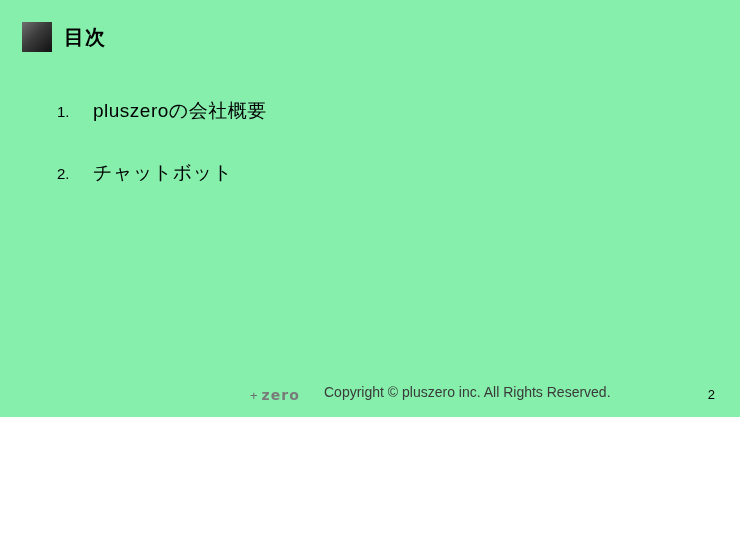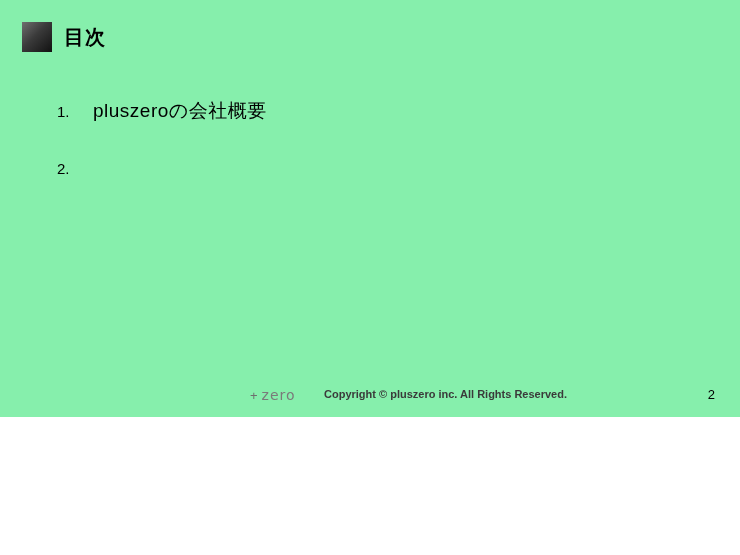--- a/index.html
+++ b/index.html
@@ -86,29 +86,29 @@
   }
   .logo-plus {
     font-size: 13px;
     margin-right: 3px;
     color: #6e6e6e;
   }
   .logo-word {
     font-family: "DejaVu Sans", sans-serif;
     font-size: 14px;
     color: #7a7a7a;
+    font-weight: bold;
   }
   .copyright {
     position: absolute;
     left: 324px;
     bottom: 3px;
-    font-size: 11px;
+    font-size: 14px;
     color: #3a3a3a;
     white-space: nowrap;
-    font-weight: bold;
   }
   .page-number {
     position: absolute;
     right: 25px;
     bottom: 1px;
     font-size: 13px;
     color: #000000;
   }
 </style>
 </head>
@@ -121,20 +121,21 @@
     <div class="slide-title">目次</div>
   </div>
 
   <div class="agenda">
     <div class="agenda-item">
       <span class="agenda-num">1.</span>
       <span class="agenda-text">pluszeroの会社概要</span>
     </div>
     <div class="agenda-item">
       <span class="agenda-num">2.</span>
+      <span class="agenda-text">チャットボット</span>
     </div>
   </div>
 
   <div class="footer">
     <div class="logo">
       <span class="logo-plus">+</span>
       <span class="logo-word">zero</span>
     </div>
     <div class="copyright">Copyright © pluszero inc. All Rights Reserved.</div>
     <div class="page-number">2</div>

